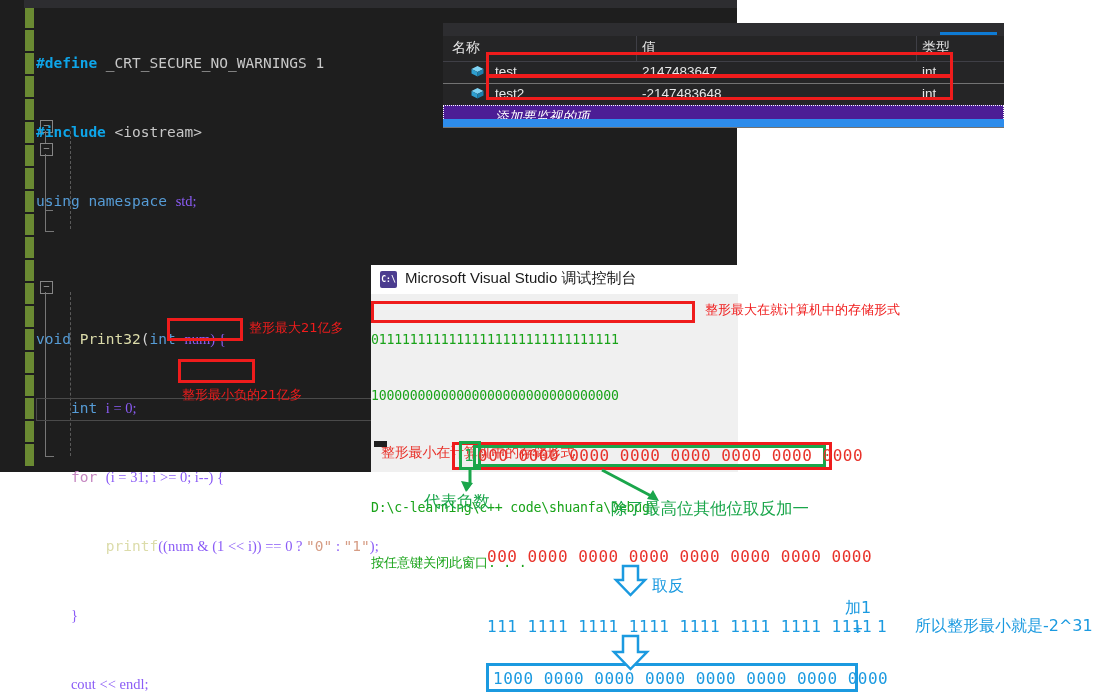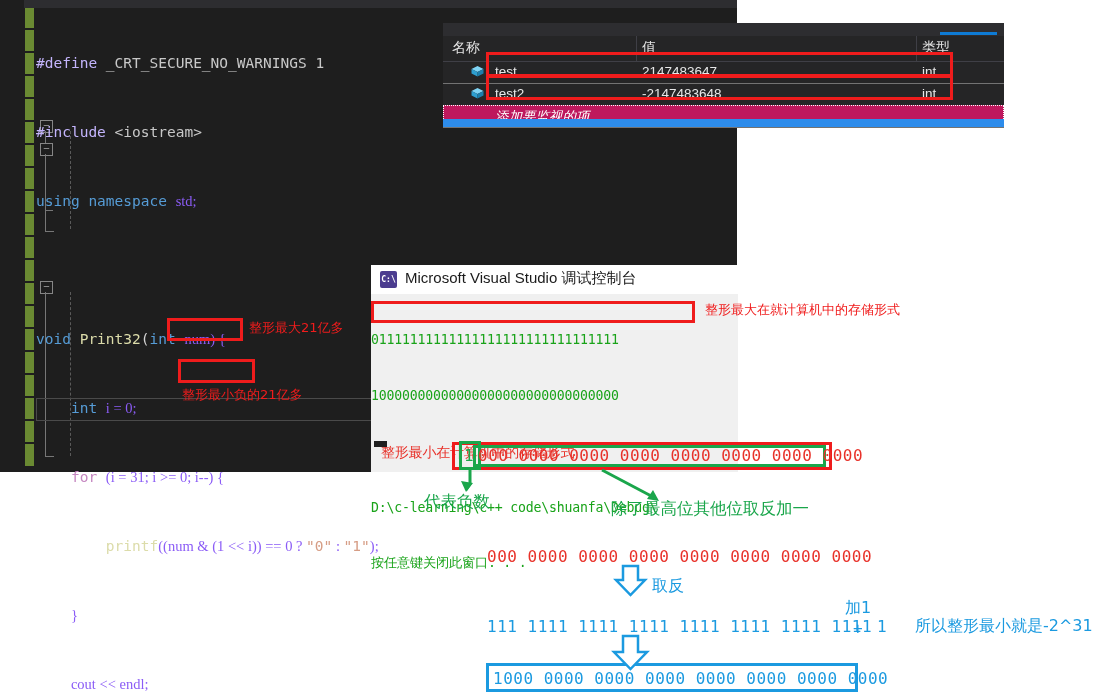--- a/index.html
+++ b/index.html
@@ -24,21 +24,21 @@
   }
   .cbseg{position:absolute;left:0;width:9px;height:2px;background:#1e1e1e;}
   #code{
     position:absolute;left:36px;top:6px;
     font-family:"DejaVu Sans Mono","Liberation Mono",monospace;
     font-size:14.5px;line-height:23px;white-space:pre;
     color:#d4d4d4;
   }
   .ln{height:23px;white-space:pre;}
   .kw{color:#569cd6;}      
-  .pp{color:#c4b5fd;}      
+  .pp{color:#0ea5e9;font-weight:bold;}      
   .ppn{color:#c8c8c8;}     
   .fn{color:#dcdcaa;}      
   .str{color:#d69d85;}     
   .pur{color:#c586c0;}     
   .wh{color:#8b5cf6;font-family:Liberation Serif, serif;}
 
   
   .fold{
     position:absolute;width:11px;height:11px;border:1px solid #868686;
     background:#1e1e1e;color:#c5c5c5;font-size:9px;line-height:9px;
@@ -64,21 +64,21 @@
     position:absolute;left:0;top:13px;width:561px;height:25px;
     border-bottom:1px solid #3f3f46;
   }
   .wh-col{position:absolute;top:3px;font-size:14px;color:#e4e4e4;}
   .wh-sep{position:absolute;top:13px;width:1px;height:25px;background:#3f3f46;}
   .wrow{position:absolute;left:0;width:561px;height:22px;border-bottom:1px solid #737373;}
   .wcell{position:absolute;top:3px;font-size:13.5px;color:#e8e8e8;}
   .wicon{
     position:absolute;top:5px;left:28px;width:13px;height:11px;
   }
-  .wrow-sel{background:#be185d;font-family:Liberation Mono, monospace;}
+  .wrow-sel{background:#4c1d95;font-family:Liberation Mono, monospace;}
   .wrow-sel .wcell{color:#ffffff;font-style:italic;}
   .dashsel{
     position:absolute;left:0;top:0;width:561px;height:22px;
     border:1px dotted #ffffff;box-sizing:border-box;
   }
   #watch-bottom-strip{position:absolute;left:0;top:96px;width:561px;height:8px;background:#2d8ceb;}
 
   
   #console{
     position:absolute;left:371px;top:265px;width:367px;height:207px;

